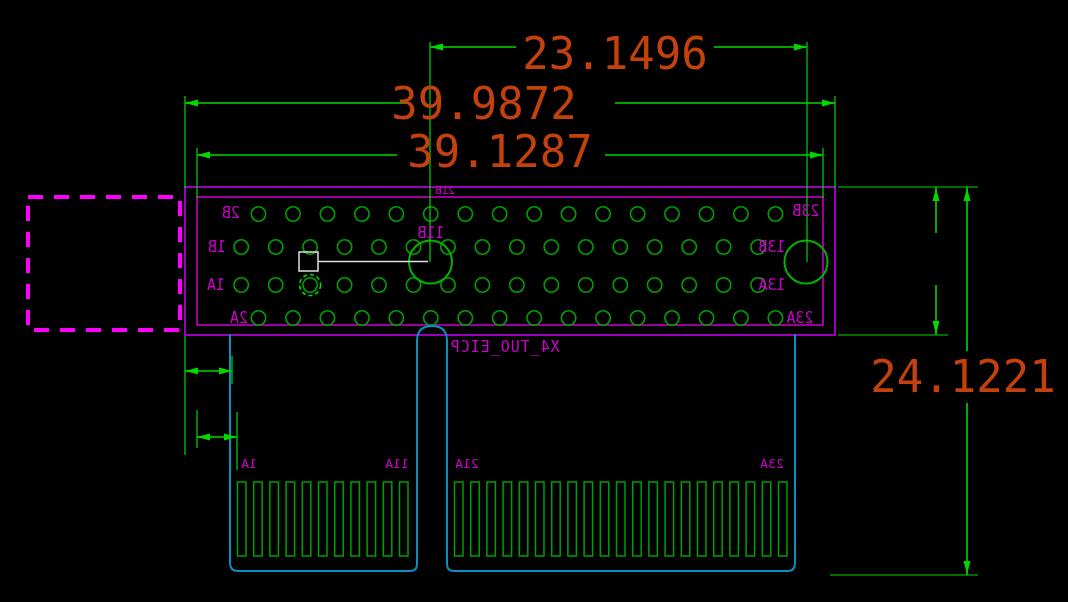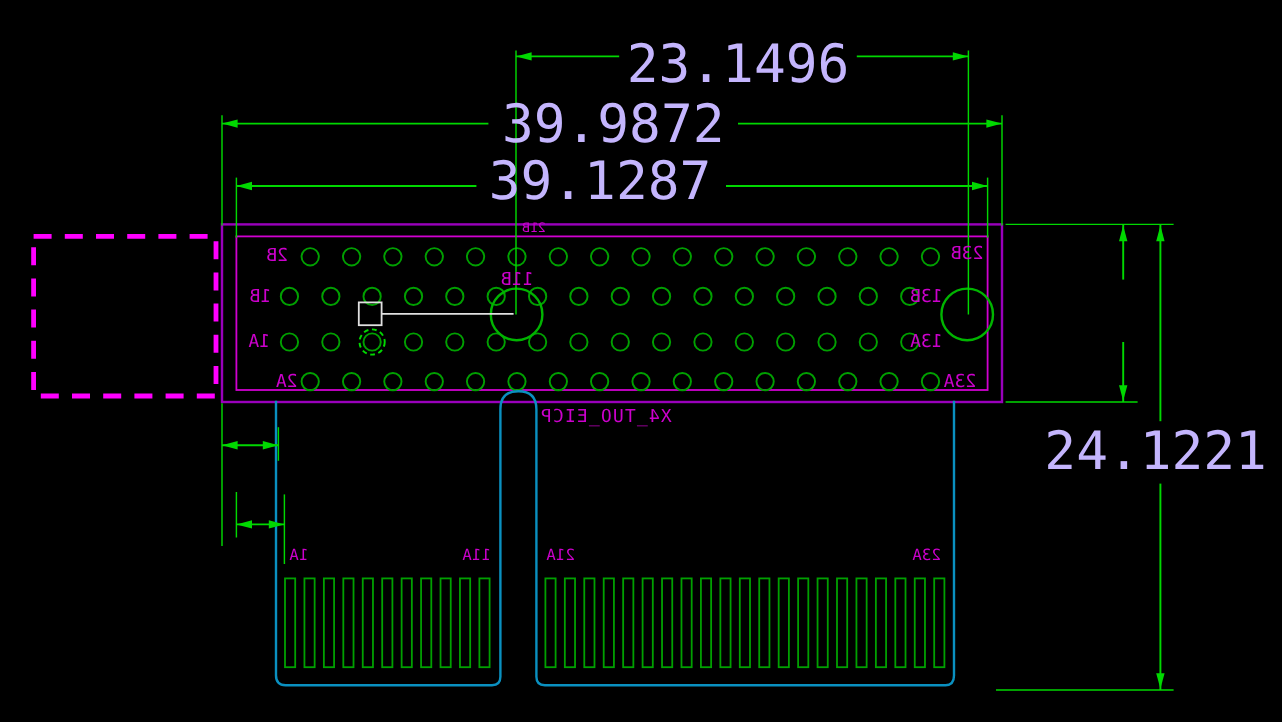--- a/index.html
+++ b/index.html
@@ -3,21 +3,21 @@
 <meta charset="utf-8">
 <style>
   html,body{margin:0;padding:0;background:#000;}
   #stage{
     position:relative;width:1068px;height:602px;background:#000;overflow:hidden;
     font-family:"DejaVu Sans Mono", monospace;
   }
   #cad-svg{position:absolute;left:0;top:0;}
   .dim{
     position:absolute;transform:translate(-50%,-50%);
-    color:#c4b5fd;font-size:44px;white-space:pre;line-height:1;
+    color:#c2410c;font-size:44px;white-space:pre;line-height:1;
     font-family:"DejaVu Sans Mono", monospace;
   }
   .plabel{
     position:absolute;transform:translate(-50%,-50%);
     color:#cc00cc;font-size:15px;white-space:pre;line-height:1;
     font-family:"DejaVu Sans Mono", monospace;
   }
   .plabel.small{font-size:11px;}
   .plabel.edge{font-size:13px;}
   .plabel.title{font-size:15px;letter-spacing:1px;}
@@ -170,21 +170,21 @@
       <polygon points="967,574 963.5,561 970.5,561" fill="#00d800"></polygon>
       <polygon points="185,371 198,367.5 198,374.5" fill="#00d800"></polygon>
       <polygon points="232,371 219,367.5 219,374.5" fill="#00d800"></polygon>
       <polygon points="197,437 210,433.5 210,440.5" fill="#00d800"></polygon>
       <polygon points="237,437 224,433.5 224,440.5" fill="#00d800"></polygon>
       <rect x="299" y="252" width="19" height="19" fill="none" stroke="#e0e0e0" stroke-width="1.5"></rect>
       <line x1="318" y1="261.5" x2="428" y2="261.5" stroke="#e0e0e0" stroke-width="1.5"></line>
     </svg>
 
   <div class="dim" style="left:615px;top:54px">23.1496</div>
-  <div class="dim" style="left:511px;top:104px">39.9872</div>
+  <div class="dim" style="left:484px;top:104px">39.9872</div>
   <div class="dim" style="left:500px;top:152px">39.1287</div>
   <div class="dim" style="left:963px;top:377px">24.1221</div>
 
   <div class="plabel title mir" style="left:505px;top:347px"><span class="mchar">P</span><span class="mchar">C</span><span class="mchar">I</span><span class="mchar">E</span><span class="mchar">_</span><span class="mchar">O</span><span class="mchar">U</span><span class="mchar">T</span><span class="mchar">_</span><span class="mchar">4</span><span class="mchar">X</span></div>
 
   <div id="labels">
       <div class="plabel mir" style="left: 231px; top: 213px;"><span class="mchar">B</span><span class="mchar">2</span></div>
       <div class="plabel mir" style="left: 217px; top: 247px;"><span class="mchar">B</span><span class="mchar">1</span></div>
       <div class="plabel mir" style="left: 216px; top: 285px;"><span class="mchar">A</span><span class="mchar">1</span></div>
       <div class="plabel mir" style="left: 239px; top: 318px;"><span class="mchar">A</span><span class="mchar">2</span></div>

